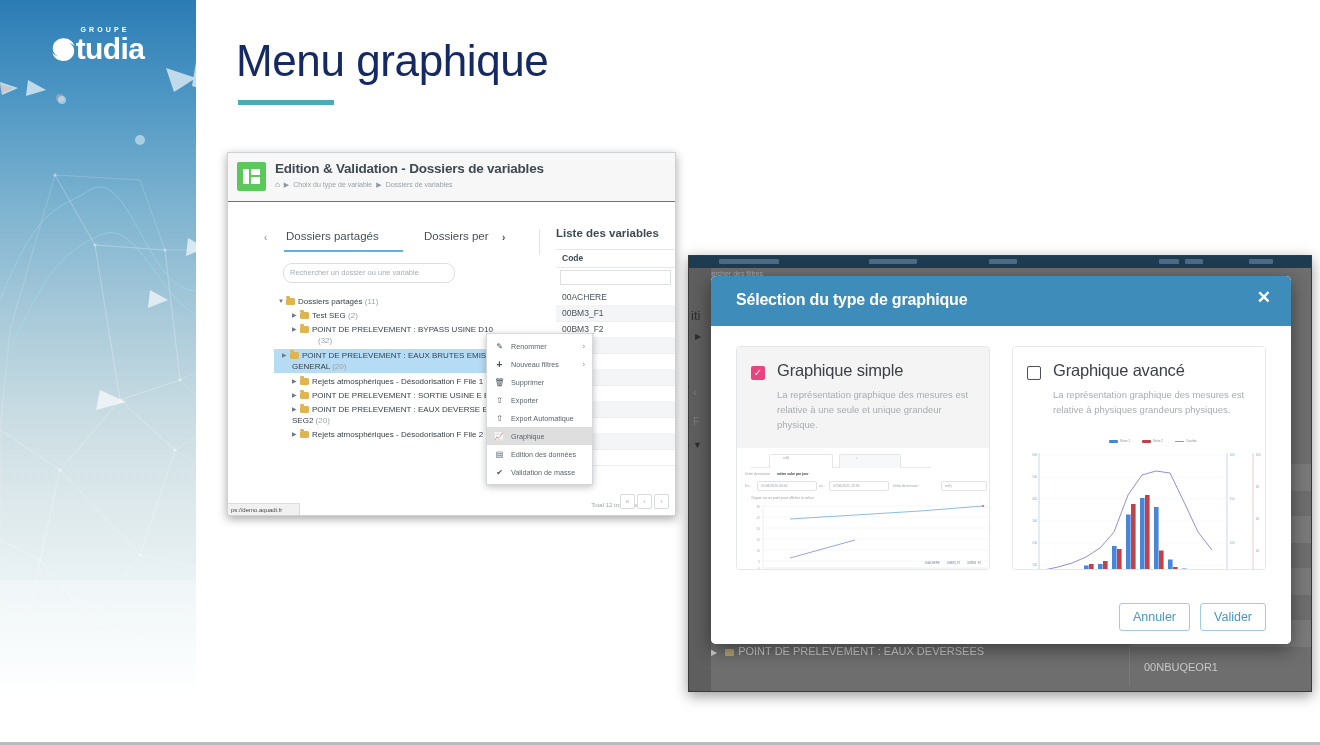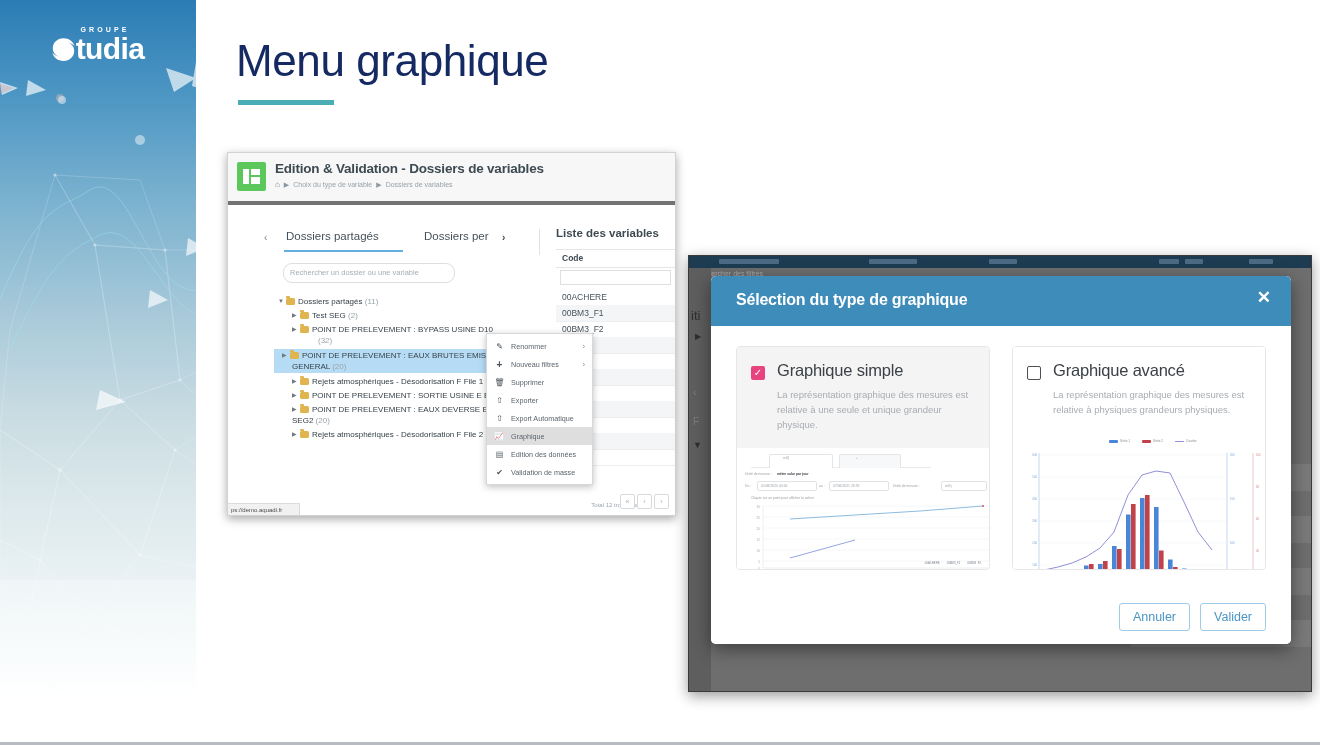--- a/index.html
+++ b/index.html
@@ -45,21 +45,21 @@
 
   
   #shot1{
     position:absolute;left:227px;top:152px;width:447px;height:362px;
     background:#fff;border:1px solid #cfd3d6;
     box-shadow:0 3px 9px rgba(0,0,0,.34);
     overflow:hidden;font-size:8px;color:#4a4a4a;
   }
   #shot1-header{
     position:absolute;left:0;top:0;right:0;height:48px;background:#f7f7f7;
-    border-bottom:4px solid #737373;
+    border-bottom:1px solid #737373;
   }
   #shot1-appicon{
     position:absolute;left:9px;top:9px;width:29px;height:29px;background:#5cc85c;
     border-radius:2px;
   }
   #shot1-appicon .gi{position:absolute;background:#fff;}
   #shot1-appicon .gi.a{left:6px;top:7px;width:6px;height:15px;}
   #shot1-appicon .gi.b{left:14px;top:7px;width:9px;height:6px;}
   #shot1-appicon .gi.c{left:14px;top:15px;width:9px;height:7px;}
   #shot1-title{
@@ -507,20 +507,27 @@
       <div class="bg-tr" style="top:170px"></div>
       <div class="bg-tr alt" style="top:196px"></div>
       <div class="bg-tr" style="top:222px"></div>
       <div class="bg-tr alt" style="top:248px"></div>
       <div class="bg-tr" style="top:274px"></div>
       <div class="bg-tr alt" style="top:300px"></div>
       <div class="bg-tr" style="top:326px"></div>
       <div class="bg-tr alt" style="top:352px"></div>
     </div>
 
+    <div id="bg-row">
+      <span class="cellA"><span class="car">▶</span><span class="fold"></span><span>POINT DE PRELEVEMENT : EAUX DEVERSEES</span></span>
+      <span class="cellB">00NBUQEOR1</span>
+
+      <i class="bg-vline" style="left:440px"></i>
+
+    </div>
 
     <div id="dialog">
       <div id="dialog-header">
         <div id="dialog-title">Sélection du type de graphique</div>
         <div id="dialog-close">✕</div>
       </div>
 
       <div id="dialog-body">
         <div id="cards">
 

